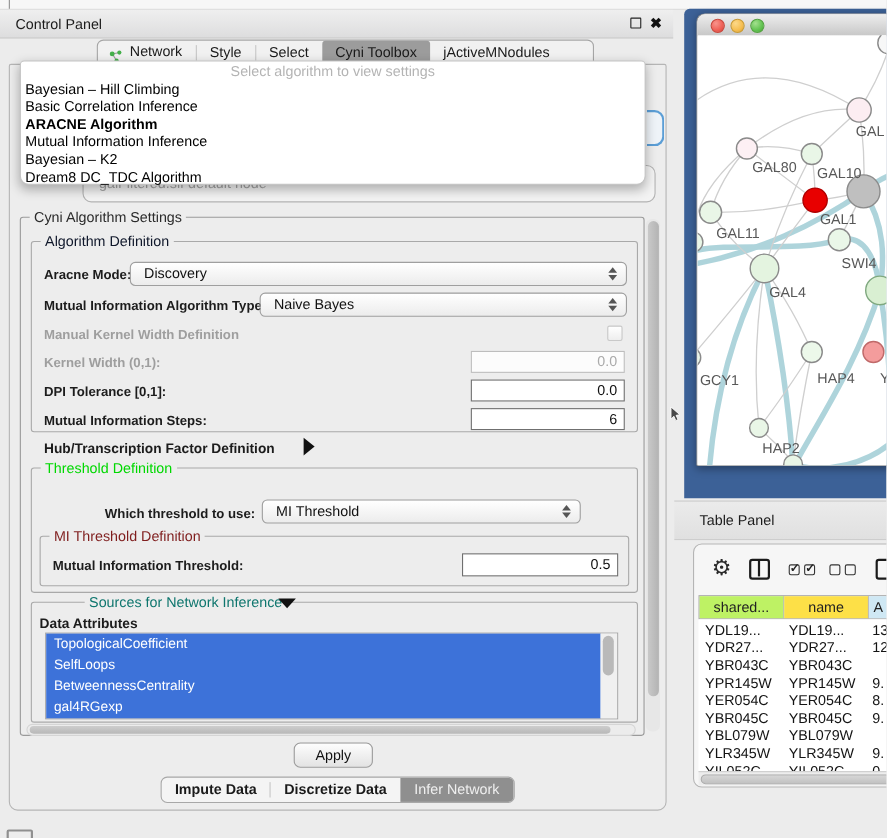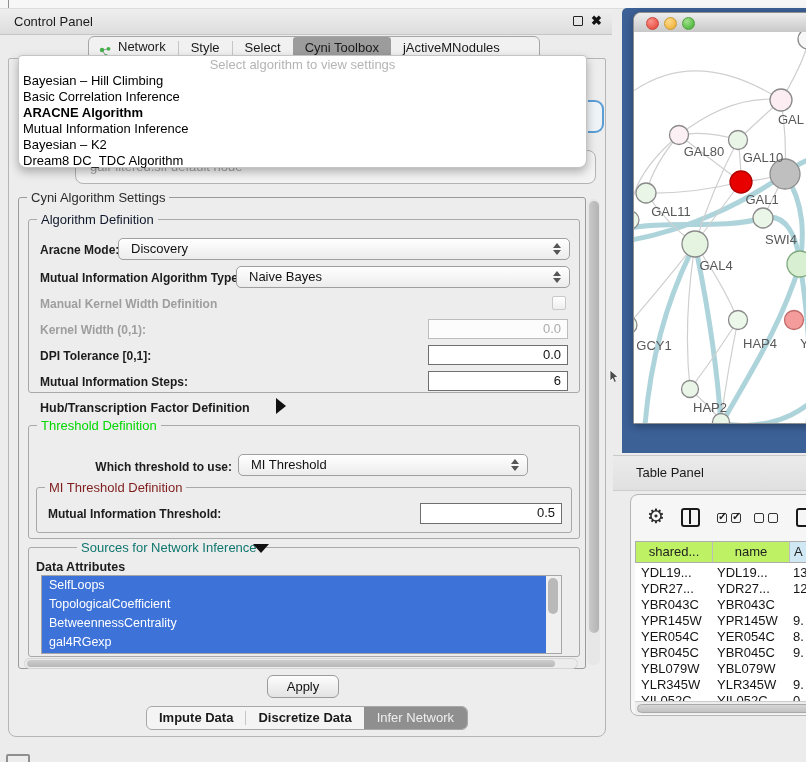--- a/index.html
+++ b/index.html
@@ -129,22 +129,22 @@
   <div class="field" style="left:420px;top:503px;width:142px;height:21px;border:1.5px solid #6f6f6f;color:#111;">0.5</div>
 
   <div class="groupbox" style="left:28px;top:547px;width:550px;height:108px;">
     <span class="grouptitle" style="color:#0f766e;margin-left:40px;">Sources for Network Inference</span>
   </div>
   <span class="abs" style="left:253px;top:544px;width:0;height:0;border-left:8px solid transparent;border-right:8px solid transparent;border-top:9px solid #111;"></span>
   <span class="lbl" style="left:36px;top:560px;font-size:12.5px;">Data Attributes</span>
 
   <div class="abs" style="left:41px;top:575px;width:521px;height:79px;border:1px solid #a6a6a6;background:#fff;box-sizing:border-box;">
     <div style="position:absolute;left:0;top:0;width:504px;height:77px;background:#3d72d9;">
+      <div class="listrow">TopologicalCoefficient</div>
       <div class="listrow">SelfLoops</div>
-      <div class="listrow">TopologicalCoefficient</div>
       <div class="listrow">BetweennessCentrality</div>
       <div class="listrow">gal4RGexp</div>
     </div>
     <div style="position:absolute;right:0;top:0;width:15px;height:77px;background:#f0f0f0;">
       <div style="position:absolute;left:2px;top:2px;width:10px;height:36px;border-radius:5px;background:#b9b9b9;"></div>
     </div>
   </div>
 
   <div class="abs" style="left:24px;top:658px;width:554px;height:11px;background:#ececec;border:1px solid #d5d5d5;border-radius:6px;box-sizing:border-box;">
     <div style="position:absolute;left:2px;top:1px;width:528px;height:7px;border-radius:4px;background:linear-gradient(#cdcdcd,#b8b8b8);"></div>
@@ -275,21 +275,21 @@
     </span>
     <span class="cbx" style="left:100px;top:18px;width:10px;height:10px;border:1.6px solid #333;">
       <span style="position:absolute;left:0px;top:-4px;font-size:11px;font-weight:bold;color:#222;">✓</span>
     </span>
     <span class="cbx" style="left:123px;top:18px;width:10px;height:10px;border:1.6px solid #333;"></span>
     <span class="cbx" style="left:137px;top:18px;width:10px;height:10px;border:1.6px solid #333;"></span>
     <span style="position:absolute;left:165px;top:13px;width:19px;height:19px;border:2.5px solid #1a1a1a;border-radius:3px;box-sizing:border-box;"></span>
 
     <div style="position:absolute;left:4px;top:46px;width:178px;height:22px;border:1px solid #adadad;box-sizing:border-box;display:flex;font-size:13px;color:#222;">
       <div style="width:76px;background:#bef264;border-right:1px solid #bdbdbd;text-align:center;line-height:20px;">shared...</div>
-      <div style="width:76px;background:#bef264;border-right:1px solid #bdbdbd;text-align:center;line-height:20px;">name</div>
+      <div style="width:76px;background:#fde047;border-right:1px solid #bdbdbd;text-align:center;line-height:20px;">name</div>
       <div style="flex:1;background:#cfe8f4;text-align:left;padding-left:4px;line-height:20px;">A</div>
     </div>
 
     <div style="position:absolute;left:4px;top:68px;width:178px;height:138px;background:#fff;overflow:hidden;">
       <div class="trow" style="top:2px;left:0;width:100%;">
           <span style="position:absolute;left:6px;">YDL19...</span>
           <span style="position:absolute;left:82px;">YDL19...</span>
           <span style="position:absolute;left:158px;">13</span>
         </div>
       <div class="trow" style="top:18px;left:0;width:100%;">

